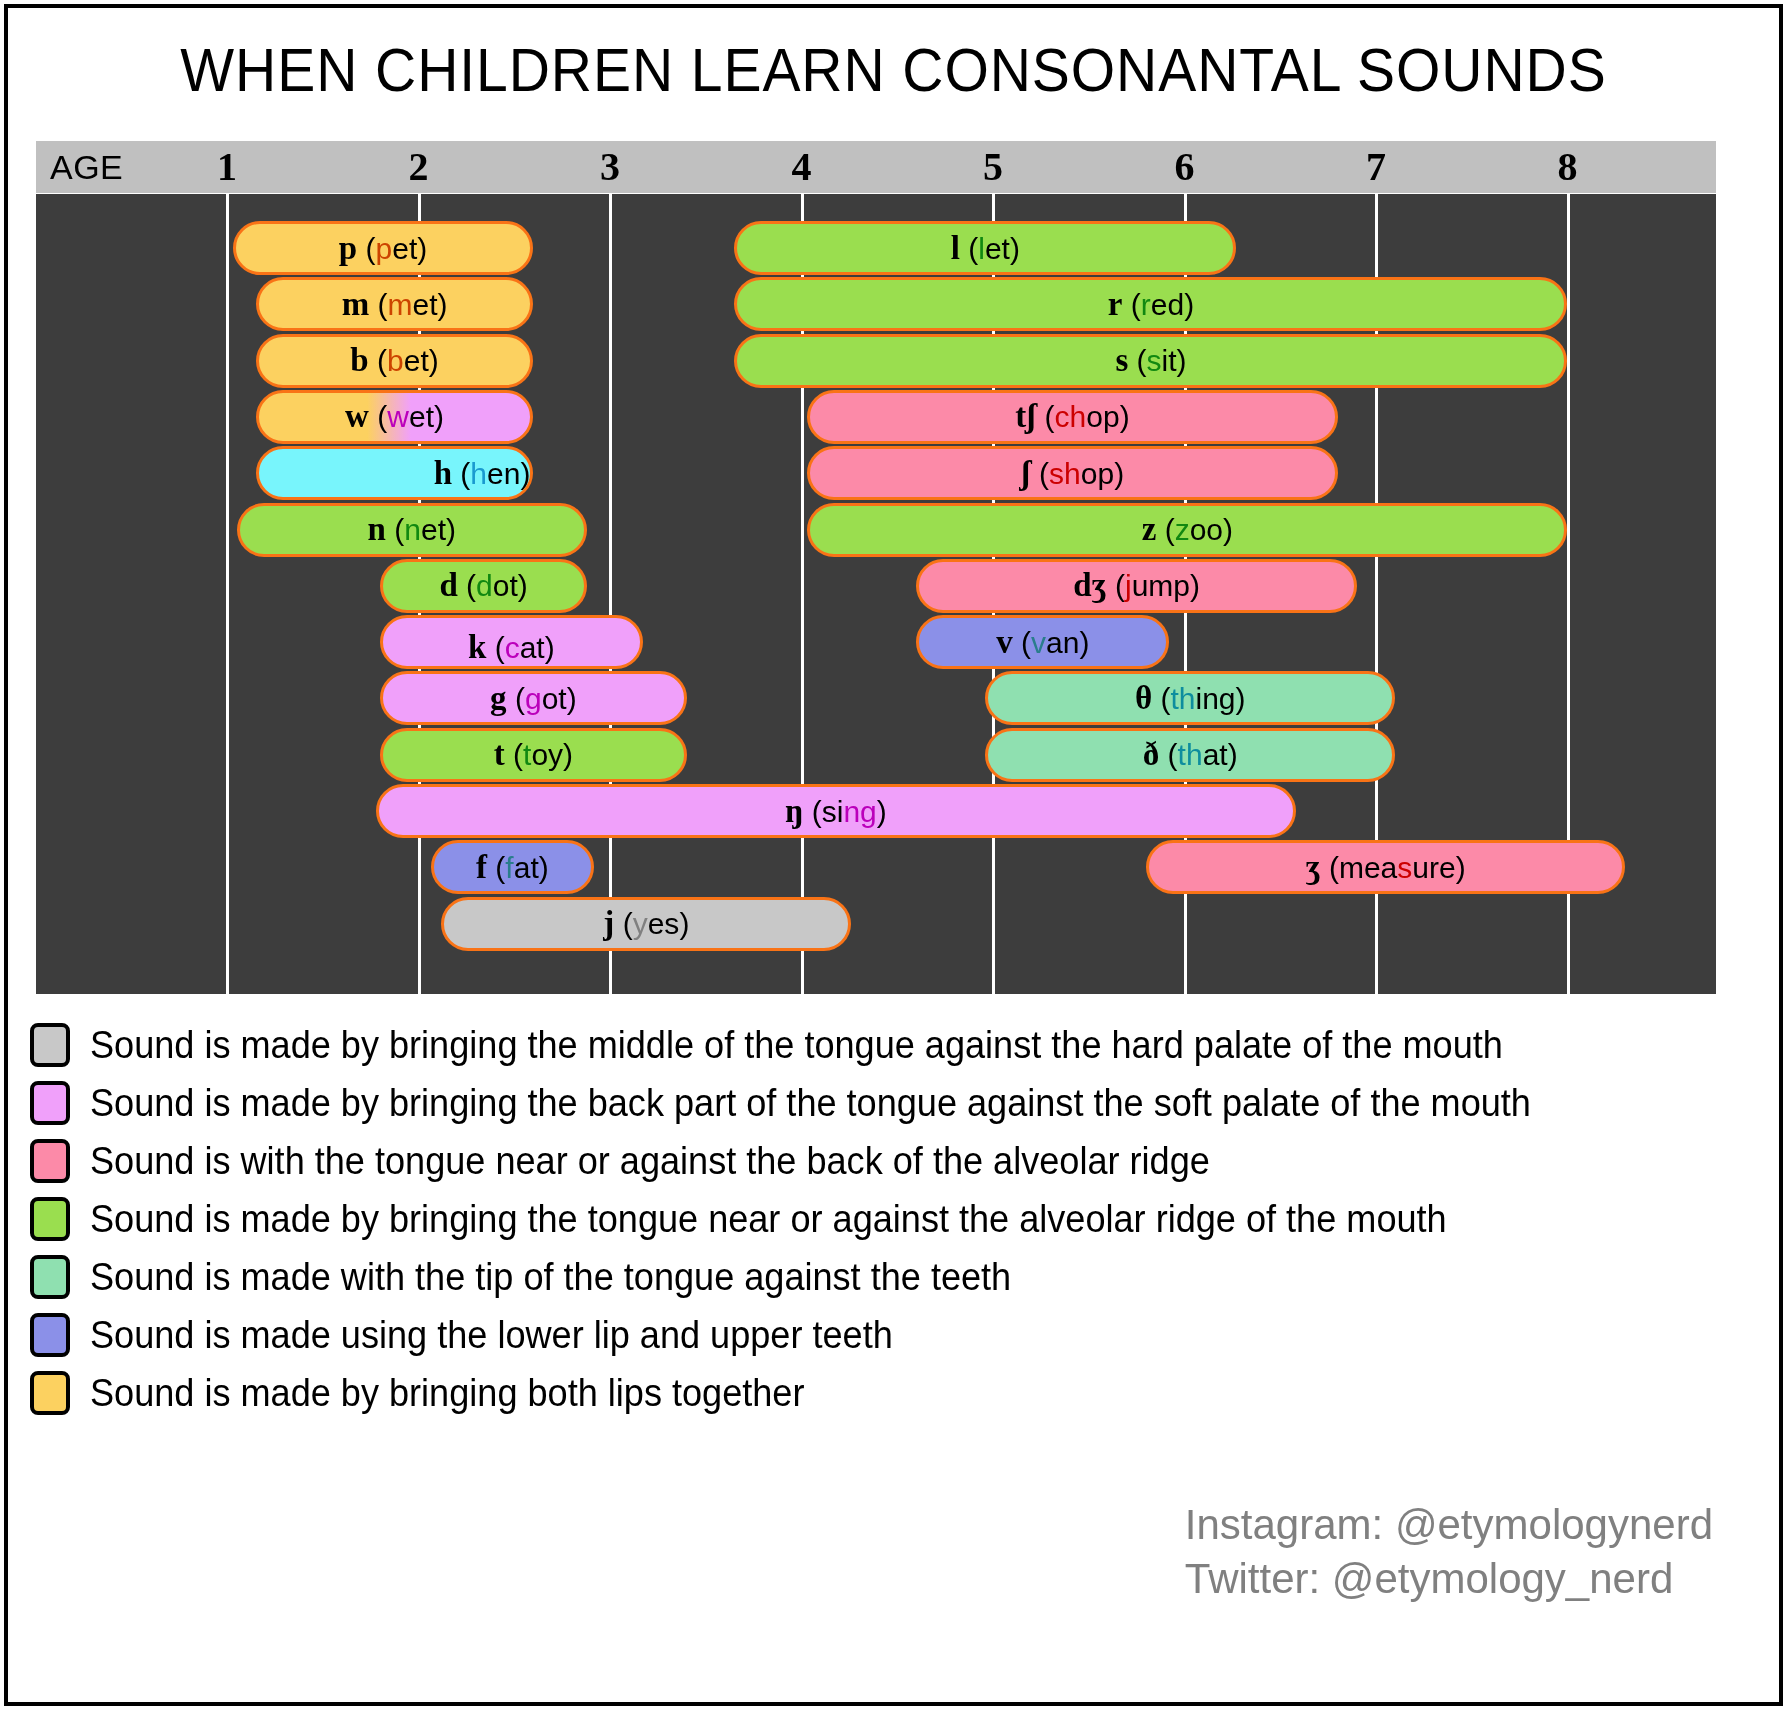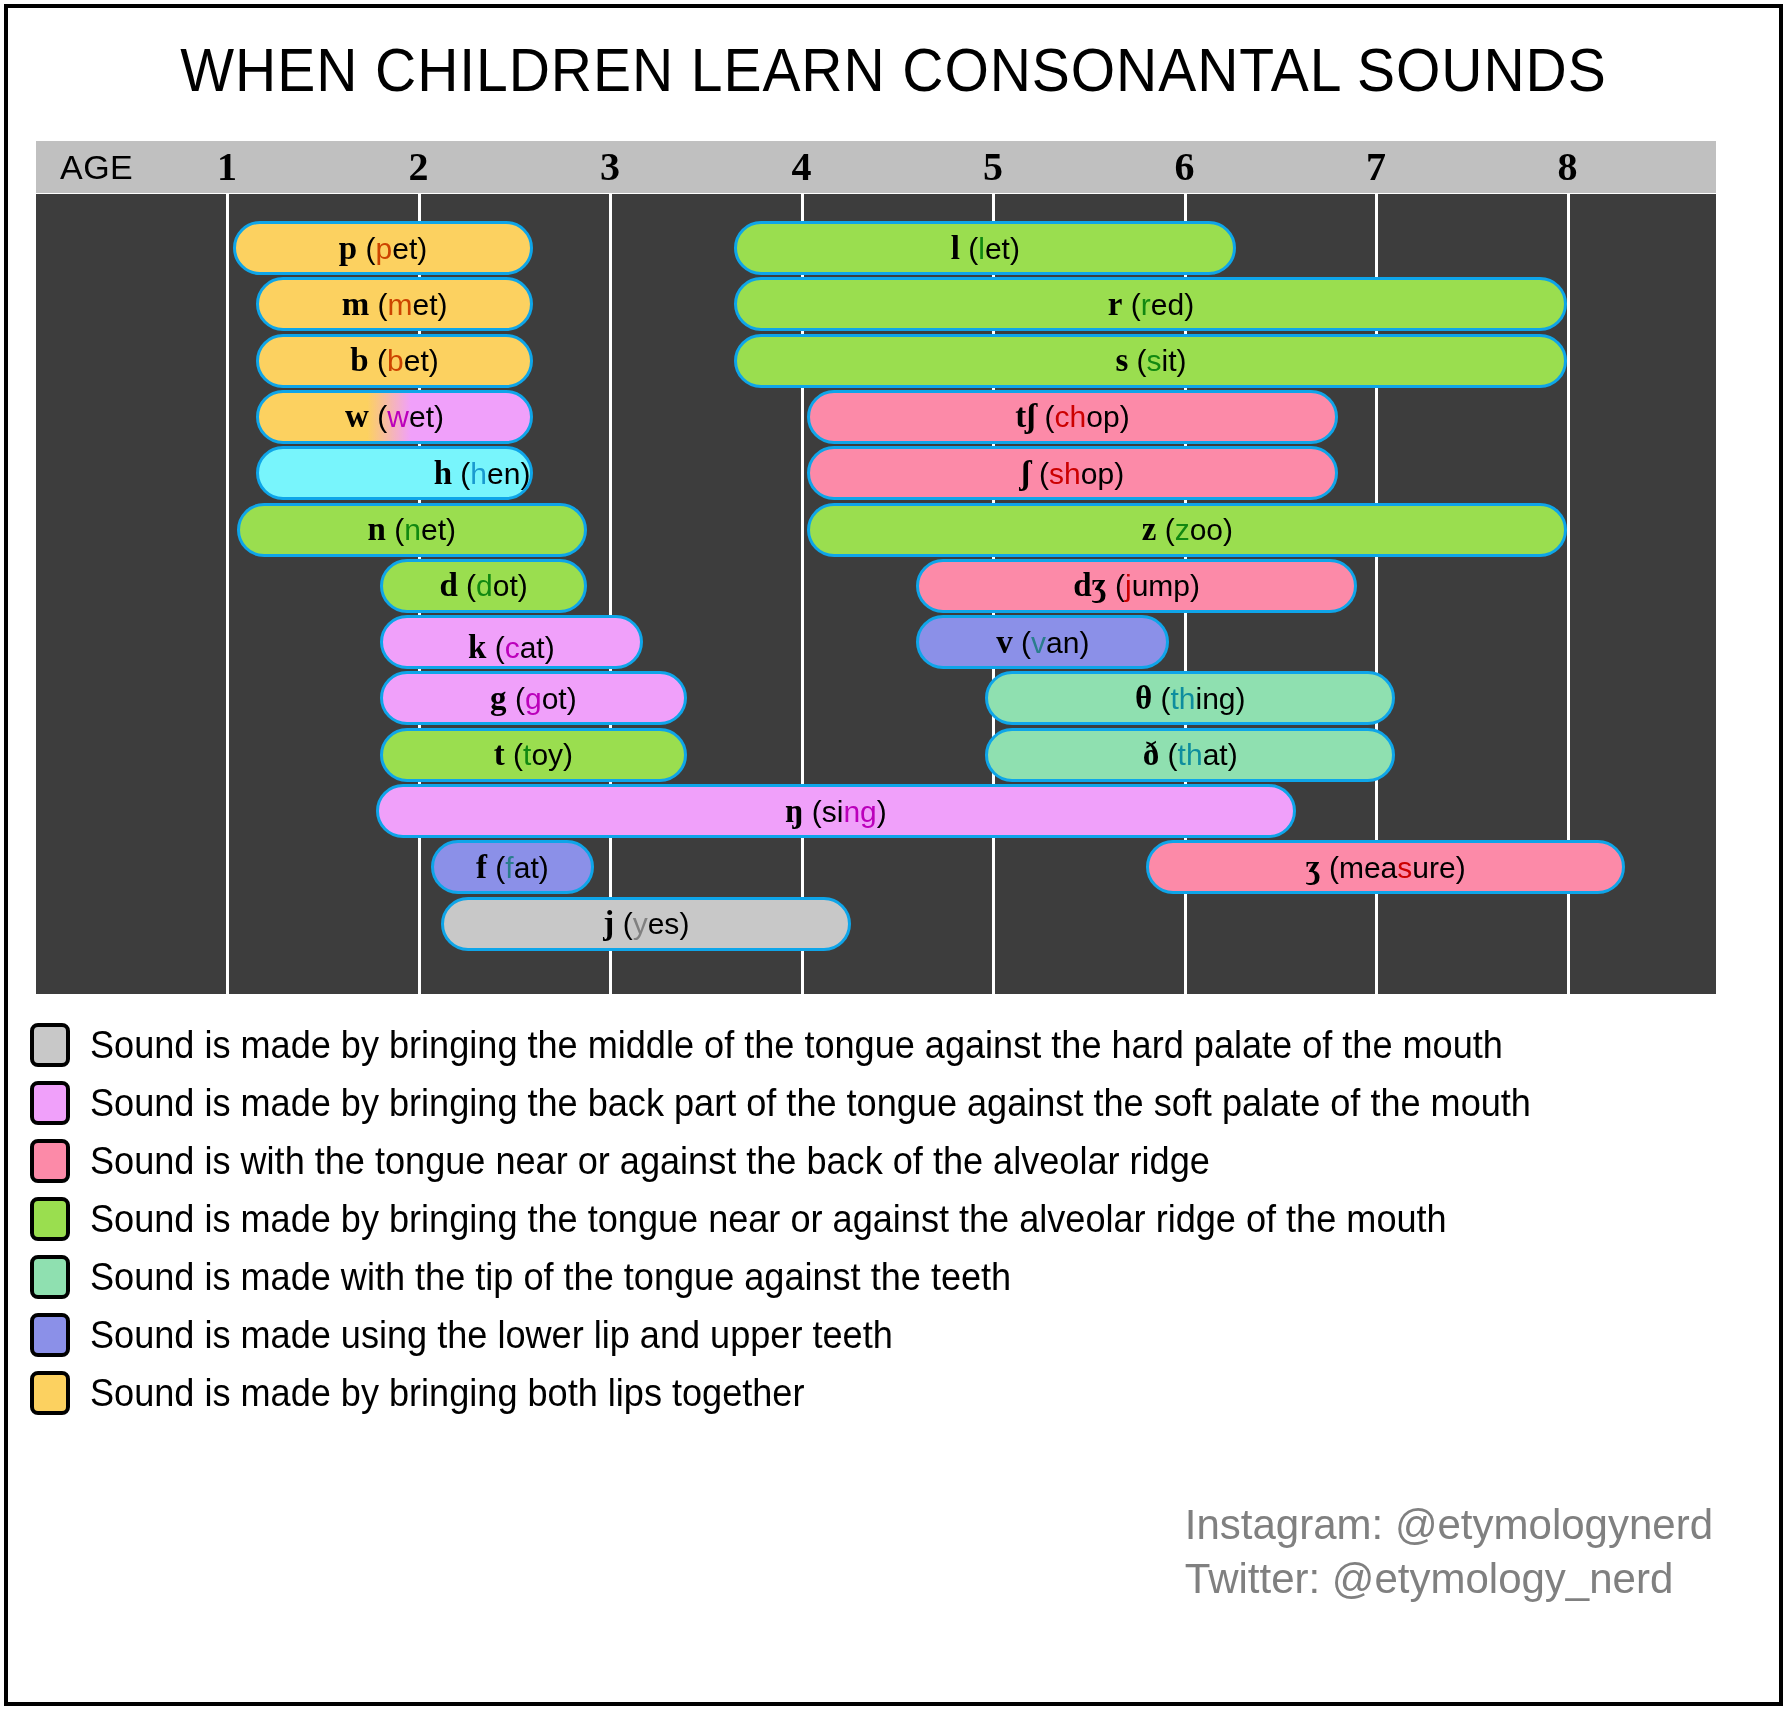--- a/index.html
+++ b/index.html
@@ -29,33 +29,33 @@
   }
   #axis .lbl{
     position:absolute;top:0;height:52px;line-height:52px;
     font-family:"Liberation Serif","DejaVu Serif",serif;
     font-weight:bold;font-size:40px;color:#000;
     text-align:center;transform:translateX(-50%);
   }
   #axis .agelbl{
     position:absolute;left:14px;top:0;height:56px;line-height:52px;
     font-family:"Liberation Sans",sans-serif;
-    font-size:34px;color:#000;letter-spacing:0.5px;margin-left:10px;
+    font-size:34px;color:#000;letter-spacing:0.5px;
   }
   
   #plot{
     position:absolute;left:28px;top:186px;width:1680px;height:800px;
     background:#3d3d3d;
   }
   .gridline{
     position:absolute;top:0;width:3px;height:100%;background:#ffffff;
   }
   .bar{
     position:absolute;height:54px;
-    border:3px solid #0ea5e9;
+    border:3px solid #f97316;
     border-radius:28px;
     box-sizing:border-box;
     display:flex;align-items:center;justify-content:center;
     font-size:0;
     overflow:hidden;
   }
   .bar .txt{
     font-family:"Liberation Sans",sans-serif;
     font-size:30px;color:#000;white-space:nowrap;
     position:relative;z-index:2;

